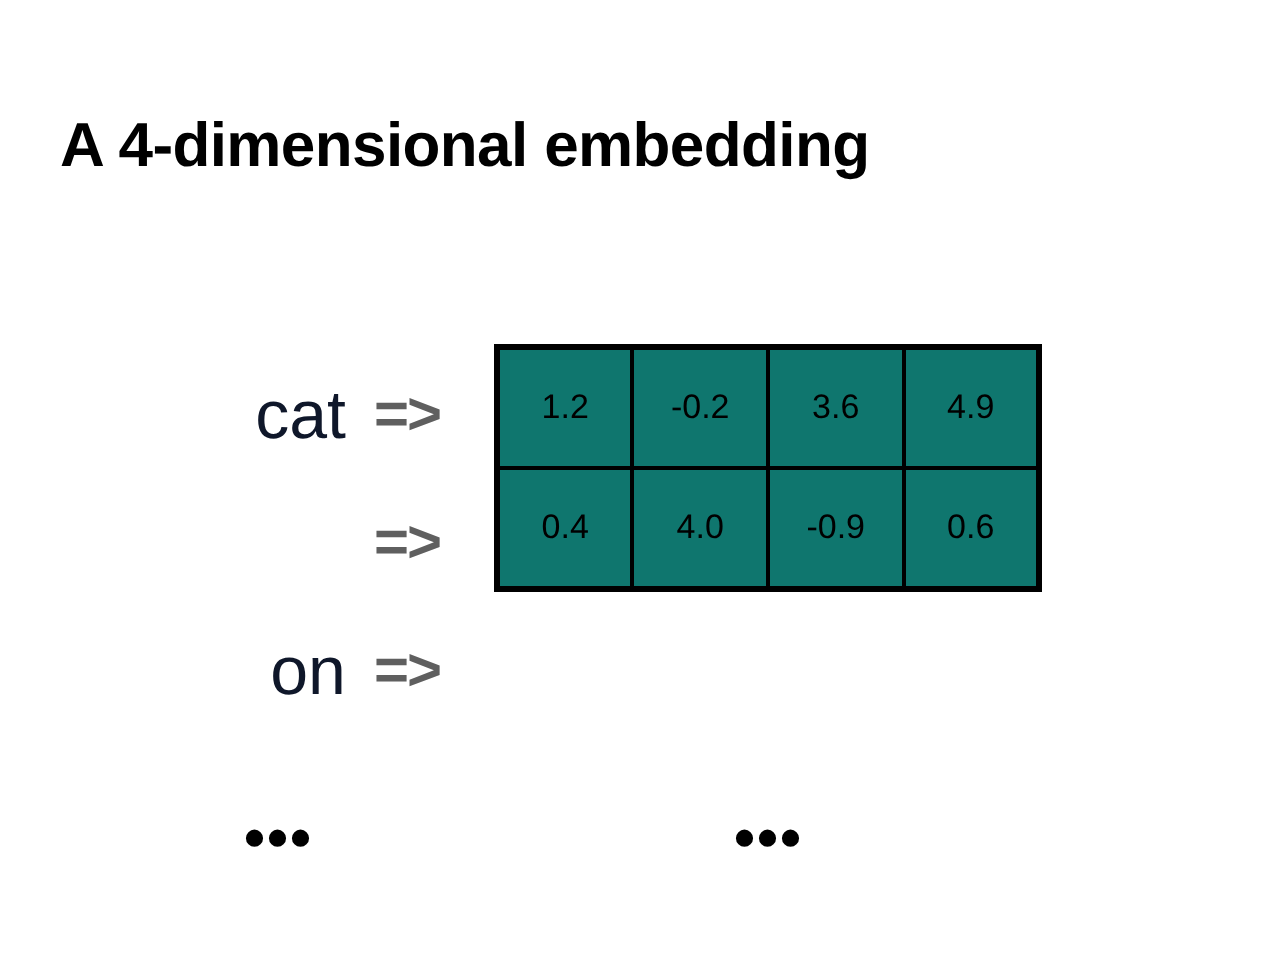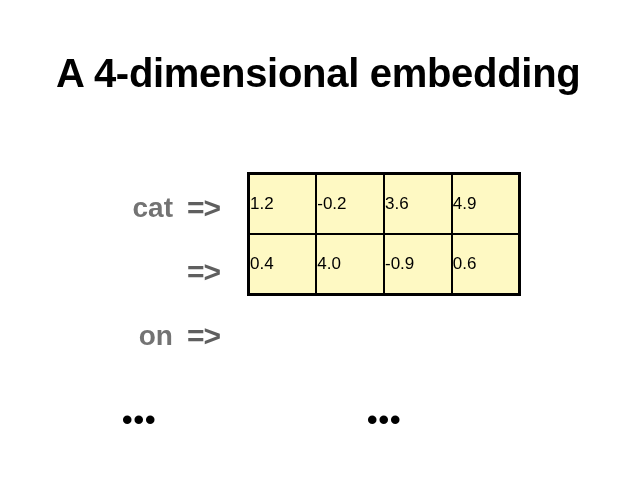--- a/index.html
+++ b/index.html
@@ -18,24 +18,24 @@
 
   #slide {
     position: absolute;
     inset: 0;
     background: #ffffff;
   }
 
   
   #slide-title {
     position: absolute;
-    left: 56px;
+    left: 30px;
     top: 50px;
     width: 560px;
-    font-size: 40px;
+    font-size: 31px;
     font-weight: bold;
     line-height: 46px;
     letter-spacing: -0.3px;
     color: #000000;
     white-space: nowrap;
   }
 
   
   #word-list {
     position: absolute;
@@ -46,24 +46,24 @@
     flex-direction: column;
   }
   .word-row {
     height: 64px;
     display: flex;
     align-items: center;
     justify-content: flex-end;
     gap: 14px;
   }
   .word-text {
-    font-size: 28px;
-    font-weight: bold;
+    font-size: 34px;
+    font-weight: normal;
     line-height: 1;
-    color: #737373;
+    color: #0f172a;
   }
   .arrow-icon {
     font-size: 30px;
     font-weight: bold;
     line-height: 1;
     color: #5f5f5f;
     letter-spacing: -1px;
   }
 
   
@@ -72,23 +72,23 @@
     left: 247px;
     top: 172px;
     width: 274px;
     border-collapse: collapse;
     table-layout: fixed;
     background: #f4ad5e;
     border: 3px solid #000000;
   }
   #embedding-table td {
     border: 2px solid #000000;
-    background: #fef9c3;
+    background: #0f766e;
     height: 58px;
-    text-align: left;
+    text-align: center;
     vertical-align: middle;
     font-size: 17px;
     font-weight: normal;
     color: #000000;
     padding: 0;
   }
 
   
   .ellipsis {
     position: absolute;

